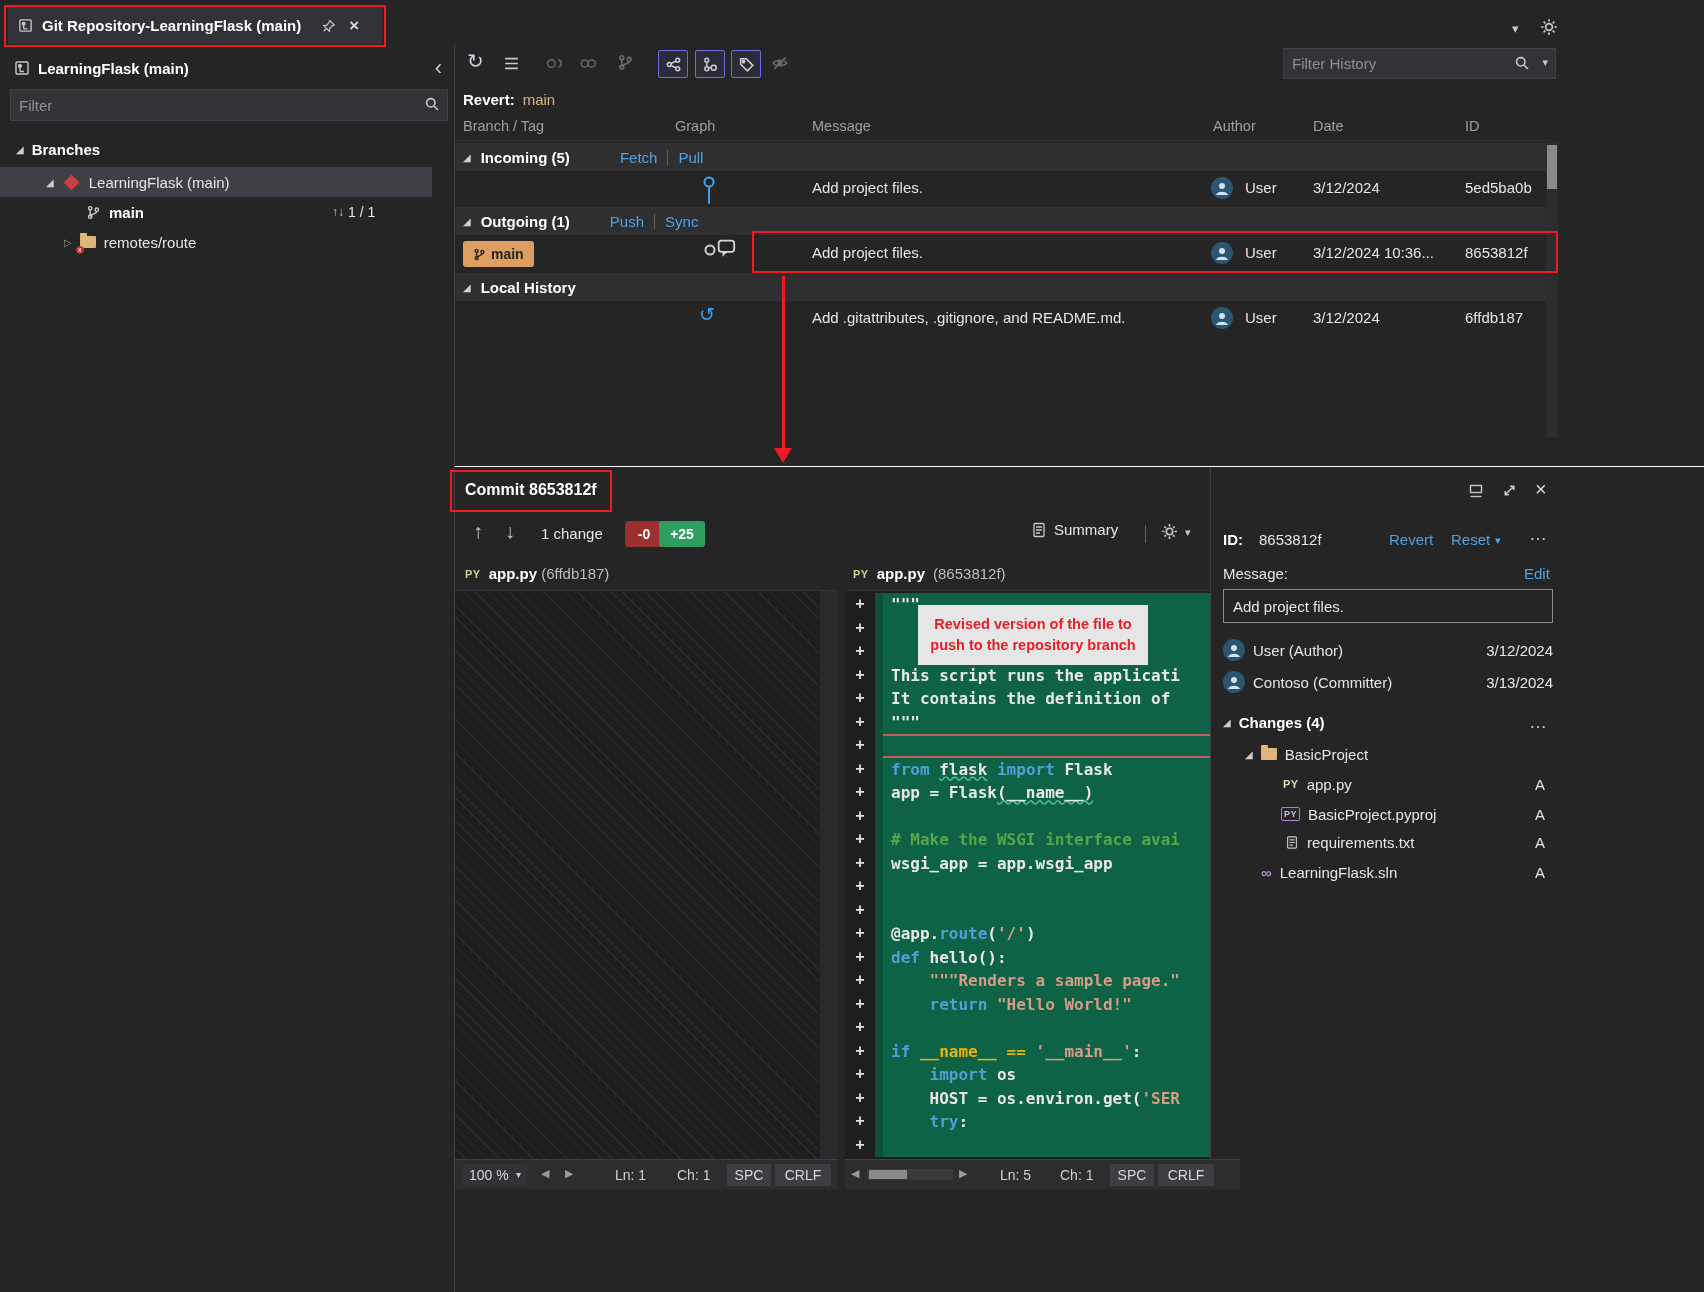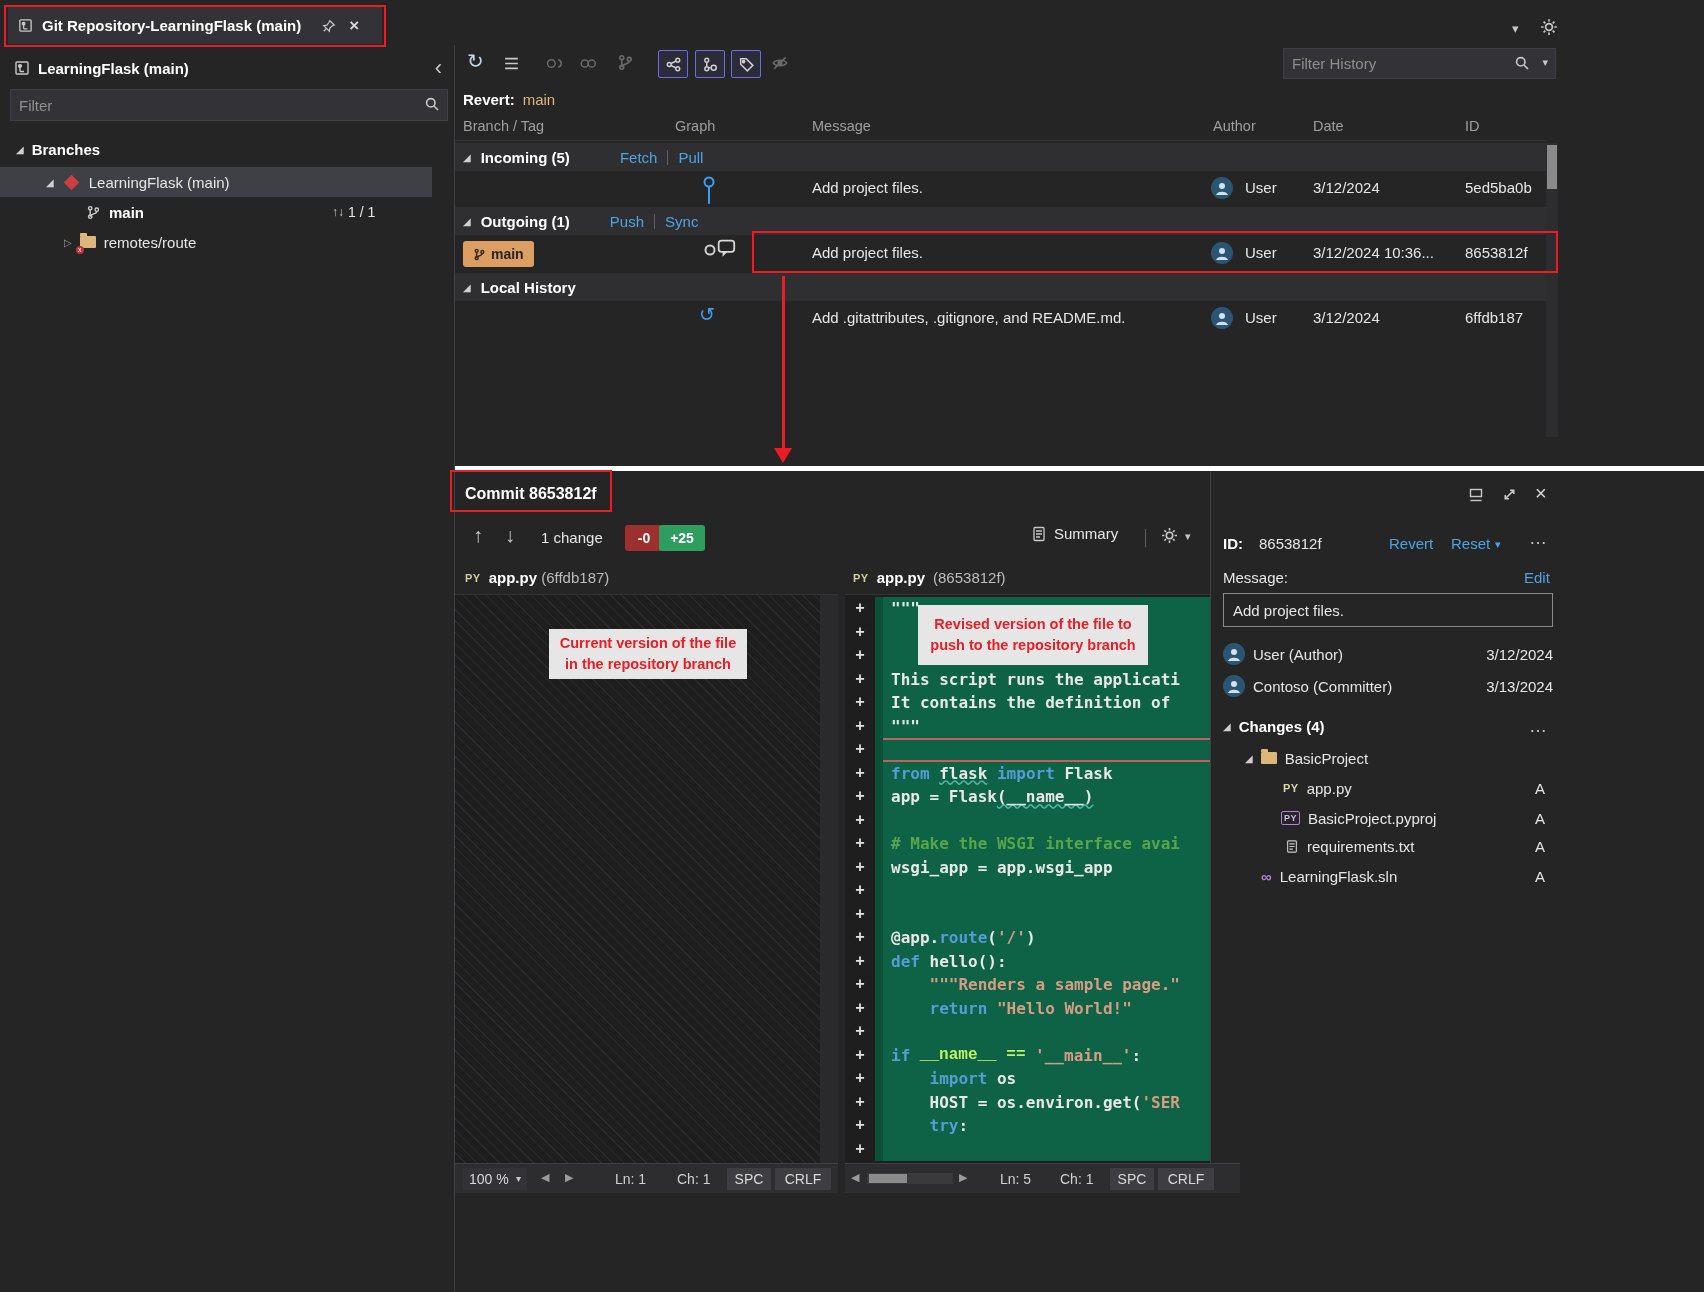--- a/index.html
+++ b/index.html
@@ -322,21 +322,21 @@
       <span class="abs" style="left:790px;top:8px">User</span>
       <span class="abs" style="left:858px;top:8px">3/12/2024</span>
       <span class="abs" style="left:1010px;top:8px">6ffdb187</span>
     </div>
 
     <div class="abs" style="left:1091px;top:98px;width:12px;height:294px;background:#2d2d30">
       <div style="position:absolute;left:1px;top:2px;width:10px;height:44px;background:#8a8a8a"></div>
     </div>
   </div>
 
-  <div class="abs" style="left:455px;top:466px;width:1249px;height:826px;background:#252526;border-top:5px solid #ffffff">
+  <div class="abs" style="left:455px;top:466px;width:1249px;height:826px;background:#252526;border-top:1px solid #ffffff">
     <span class="abs bold" style="left:10px;top:14px;font-size:16px;color:#ffffff">Commit 8653812f</span>
     <span class="ico abs" style="left:1012px;top:16px">
       <svg width="18" height="16" viewBox="0 0 16 16">
           <g fill="none" stroke="#c8c8c8" stroke-width="1.4">
             <rect x="2.5" y="2.5" width="11" height="7"></rect>
             <path d="M2.5 13.5h11"></path>
           </g>
         </svg>
     </span>
     <span class="ico abs" style="left:1046px;top:15px">
@@ -483,21 +483,21 @@
             <span class="code"><span style="color: rgb(232, 232, 232);">    </span><span style="color: rgb(86, 156, 214);">return</span><span style="color: rgb(232, 232, 232);"> </span><span style="color: rgb(214, 157, 133);">"Hello World!"</span></span>
           </div>
           <div class="cl">
             <span class="gut">+</span>
             <span class="strip"></span>
             <span class="code"></span>
           </div>
           <div class="cl">
             <span class="gut">+</span>
             <span class="strip"></span>
-            <span class="code"><span style="color: rgb(86, 156, 214);">if</span><span style="color: #bef264; font-family: Liberation Mono, monospace;"> __name__ == </span><span style="color: rgb(214, 157, 133);">'__main__'</span><span style="color: rgb(232, 232, 232);">:</span></span>
+            <span class="code"><span style="color: rgb(86, 156, 214);">if</span><span style="color: #eab308;"> __name__ == </span><span style="color: rgb(214, 157, 133);">'__main__'</span><span style="color: rgb(232, 232, 232);">:</span></span>
           </div>
           <div class="cl">
             <span class="gut">+</span>
             <span class="strip"></span>
             <span class="code"><span style="color: rgb(232, 232, 232);">    </span><span style="color: rgb(86, 156, 214);">import</span><span style="color: rgb(232, 232, 232);"> os</span></span>
           </div>
           <div class="cl">
             <span class="gut">+</span>
             <span class="strip"></span>
             <span class="code"><span style="color: rgb(232, 232, 232);">    HOST = os.environ.get(</span><span style="color: rgb(214, 157, 133);">'SER</span></span>
@@ -608,21 +608,20 @@
         <span class="abs" style="right:0">A</span>
       </div>
       <div class="abs treerow" style="left:50px;top:392px;width:284px;height:26px">
         <span class="ico" style="color:#b180d7;font-weight:bold;font-size:15px">∞</span>
         <span>LearningFlask.sln</span>
         <span class="abs" style="right:0">A</span>
       </div>
     </div>
   </div>
 
-  <div class="note abs" style="left:549px;top:629px;width:198px;height:50px">Current version of the file in the repository branch</div>
   <div class="note abs" style="left:918px;top:605px;width:230px;height:60px">Revised version of the file to push to the repository branch</div>
 
   <div class="redbox abs" style="left:4px;top:5px;width:382px;height:42px"></div>
   <div class="redbox abs" style="left:752px;top:231px;width:806px;height:42px"></div>
   <div class="redbox abs" style="left:450px;top:470px;width:162px;height:42px"></div>
   <div class="abs" style="left:782px;top:276px;width:3px;height:172px;background:var(--ann-red);z-index:40"></div>
   <div class="abs" style="left:774px;top:448px;width:0;height:0;border-left:9px solid transparent;border-right:9px solid transparent;border-top:15px solid var(--ann-red);z-index:40"></div>
 
 </div>
 

